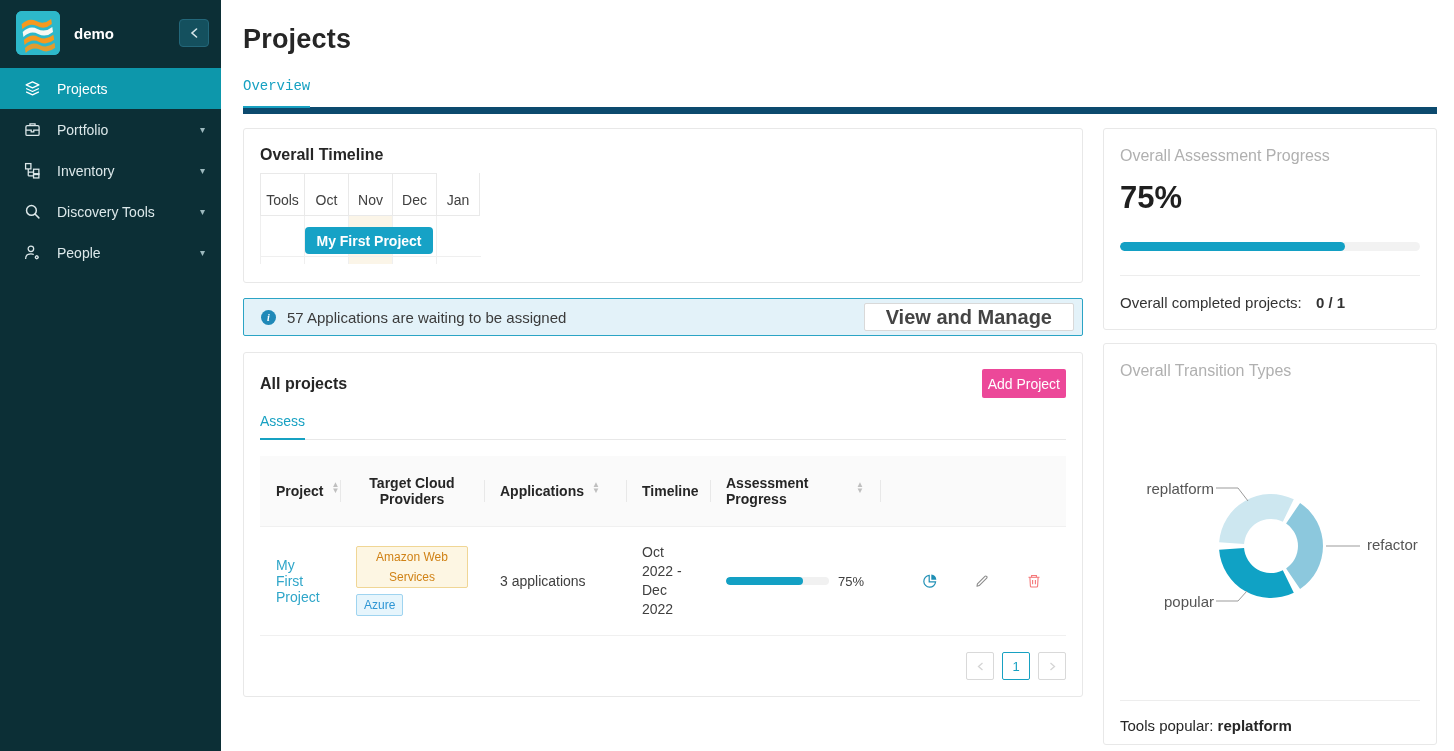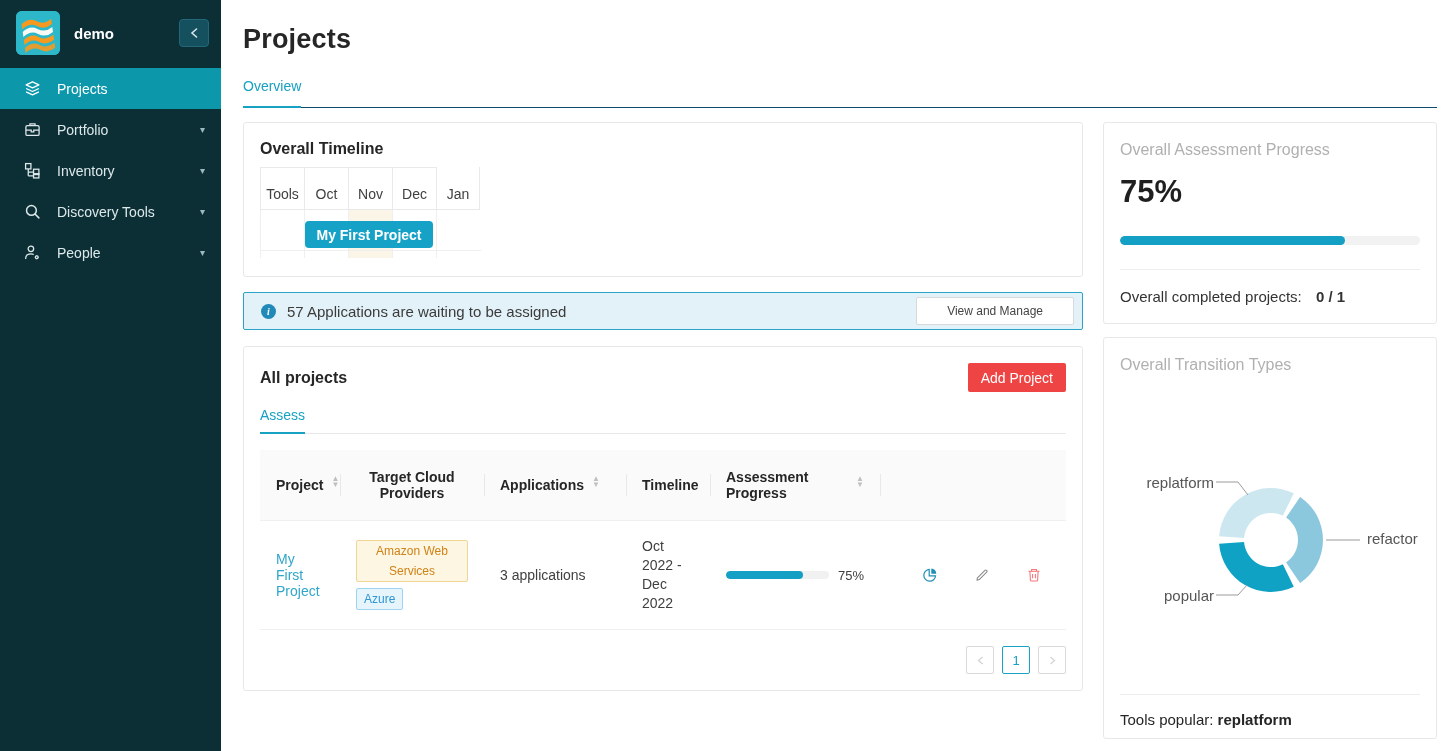--- a/index.html
+++ b/index.html
@@ -17,21 +17,21 @@
   .nav { margin-top:2px; }
   .nav-item { display:flex; align-items:center; height:41px; padding:0 16px 0 24px; color:#dce8ea; font-size:14px; cursor:pointer; }
   .nav-item .nav-icon { width:17px; height:17px; margin-right:16px; flex:none; display:flex; align-items:center; }
   .nav-item .nav-label { flex:1; }
   .nav-item.active { background:#0d97ab; color:#fff; }
   .chev-down { color:#9db9be; font-size:10px; }
 
   
   .main { flex:1; padding:24px 17px 0 22px; }
   .page-title { font-size:27px; font-weight:700; color:#262626; letter-spacing:.2px; }
-  .tabs-bar { margin-top:22px; border-bottom:1px solid #0c4a6e; }
+  .tabs-bar { margin-top:22px; border-bottom:7px solid #0c4a6e;font-family:Liberation Mono, monospace; }
   .tab { display:inline-block; color:#17a1c2; font-size:14px; padding-bottom:13px; position:relative; cursor:pointer; }
   .tab .ink { position:absolute; left:0; right:0; bottom:-1px; height:2px; background:#17a1c2; }
 
   .content { display:flex; margin-top:14px; gap:20px; }
   .col-left { width:840px; flex:none; }
   .col-right { width:334px; flex:none; }
 
   .card { background:#fff; border:1px solid #e8e8e8; border-radius:3px; }
   .card-title { font-size:16px; font-weight:700; color:#262626; }
   .card-title-gray { font-size:16px; color:#b0b0b0; }
@@ -50,28 +50,28 @@
   .tl-rowline { position:absolute; left:0; top:40px; width:221px; height:1px; background:#efefef; }
   .tl-bar { position:absolute; left:45px; top:11px; width:128px; height:27px; background:#16a2c6; border-radius:4px;
     color:#fff; font-size:14px; font-weight:700; display:flex; align-items:center; justify-content:center; cursor:pointer; }
 
   
   .banner { margin-top:15px; height:38px; background:#e3f2f9; border:1px solid #2ba4c5; border-radius:2px;
     display:flex; align-items:center; padding:0 8px 0 17px; }
   .info-icon { width:15px; height:15px; border-radius:50%; background:#2089b8; color:#fff; font-size:10px; font-weight:700;
     display:flex; align-items:center; justify-content:center; font-family:"Liberation Serif", serif; font-style:italic; flex:none;}
   .banner-text { margin-left:11px; font-size:15px; color:#3b3b3b; flex:1; }
-  .banner-btn { background:#fff; border:1px solid #d9d9d9; border-radius:2px; height:28px; padding:0 30px;
-    font-size:12px; color:#444; cursor:pointer; }
+  .banner-btn { background:#fff; border:1px solid #d9d9d9; border-radius:2px; height:28px; padding:0 21px;
+    font-size:20px; color:#444; cursor:pointer;font-weight:bold; }
 
   
   .projects-card { margin-top:16px; padding:16px; min-height:333px; }
   .pc-head { display:flex; align-items:center; }
   .pc-head .card-title { flex:1; }
-  .add-btn { background:#ef4444; color:#fff; border:none; border-radius:2px; height:29px; padding:0 13px; font-size:14px; cursor:pointer; }
+  .add-btn { background:#ec4899; color:#fff; border:none; border-radius:2px; height:29px; padding:0 6px; font-size:14px; cursor:pointer; }
   .sub-tabs { margin-top:14px; border-bottom:1px solid #e8e8e8; }
   .sub-tabs .tab { padding-bottom:10px; }
 
   .tbl { margin-top:16px; font-size:14px; }
   .tbl-row { display:flex; }
   .tbl-hrow { background:#fafafa; border-bottom:1px solid #f0f0f0; }
   .cell { padding:16px; position:relative; }
   .c1 { width:80px; } .c2 { width:144px;text-align:center; } .c3 { width:142px; } .c4 { width:84px; } .c5 { width:170px; } .c6 { flex:1; }
   .tbl-hrow .cell { display:flex; align-items:center; min-height:70px; font-weight:700; color:#262626; }
   .tbl-hrow .cell + .cell::before { content:""; position:absolute; left:0; top:50%; transform:translateY(-50%);

